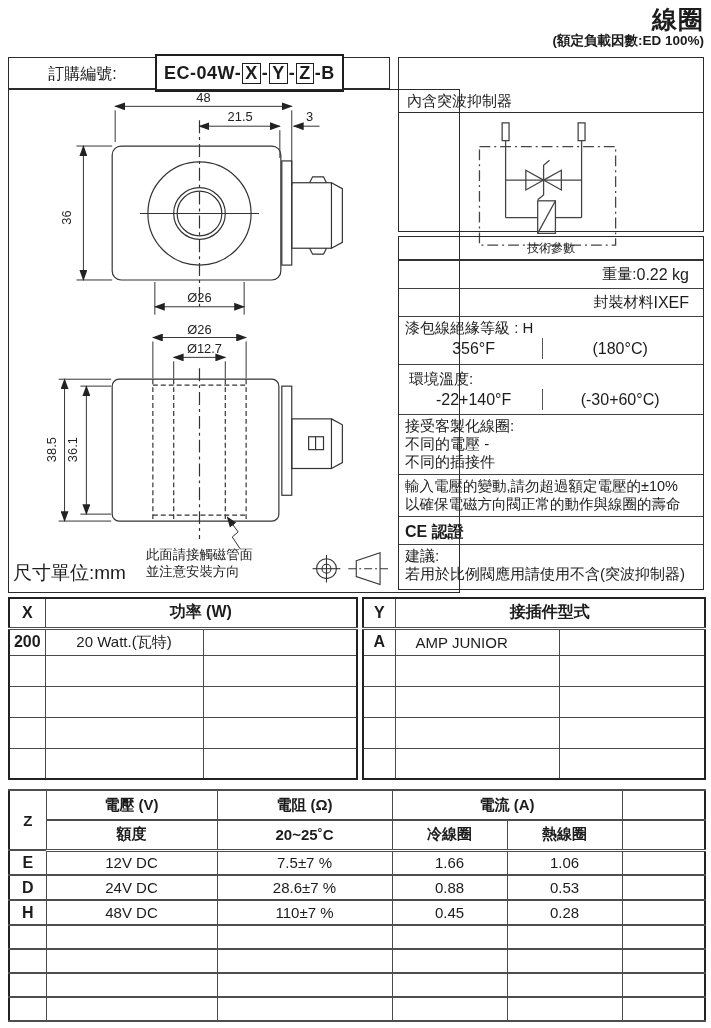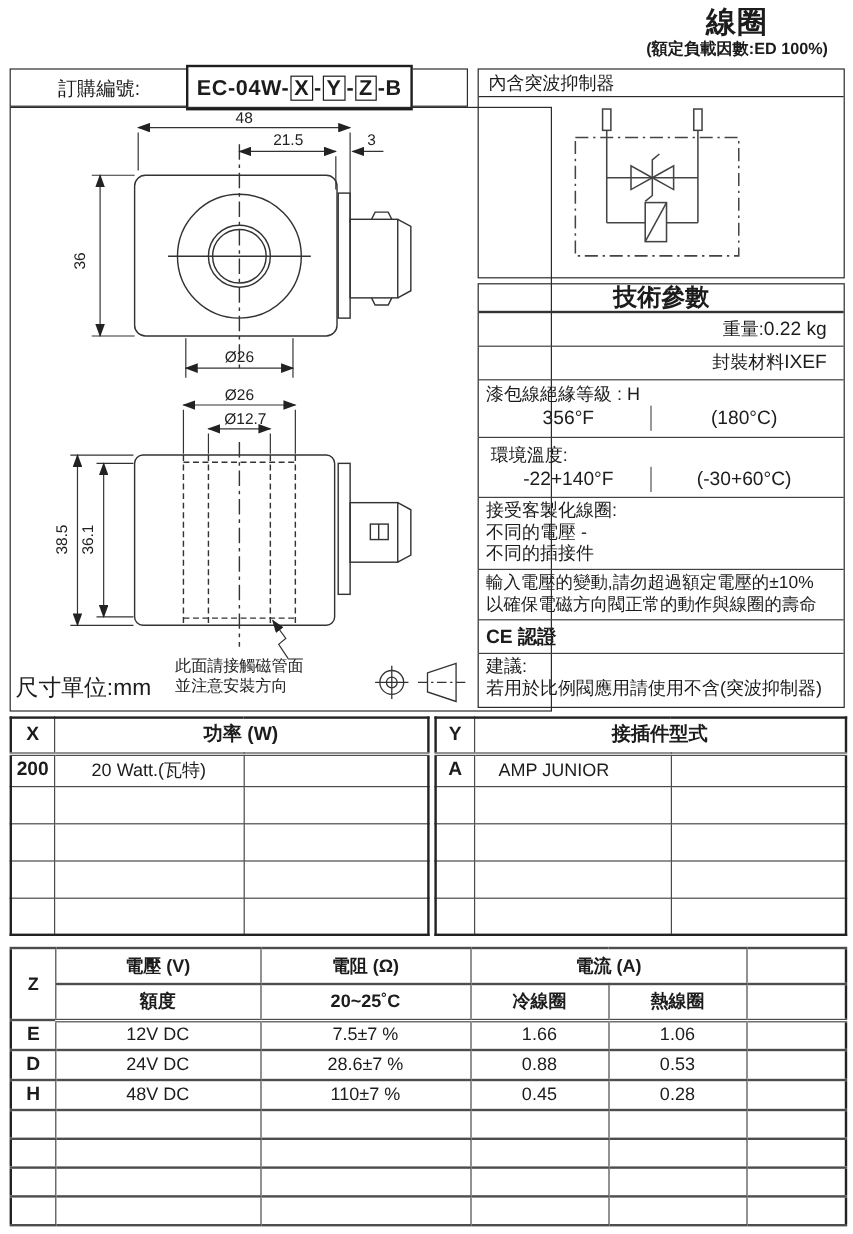--- a/index.html
+++ b/index.html
@@ -3,21 +3,21 @@
 <meta charset="utf-8">
 <style>
   * { margin:0; padding:0; box-sizing:border-box; }
   html,body { background:#fff; }
   .page {
     position:relative; width:711px; height:1028px; background:#fff;
     color:#1c1c1c; font-family:"Liberation Sans","DejaVu Sans",sans-serif;
     overflow:hidden;
   }
   
-  .title-block { position:absolute; top:5px; right:21px; text-align:center; }
+  .title-block { position:absolute; top:5px; right:7px; text-align:right; }
   .title { font-size:25px; font-weight:bold; letter-spacing:1px; line-height:28px; }
   .subtitle { font-size:13.5px; font-weight:bold; line-height:16px; }
 
   
   .order-box { position:absolute; left:8px; top:57px; width:382px; height:32px;
     border:1.5px solid #2b2b2b; }
   .order-label { position:absolute; left:0; top:1px; width:147px; height:100%;
     font-size:16px; display:flex; align-items:center; justify-content:center; }
   .order-code { position:absolute; left:146px; top:-4px; height:38px; min-width:156px;
     background:#fff; border:2px solid #1e1e1e; display:flex; align-items:center;
@@ -27,26 +27,26 @@
   
   .drawing-box { position:absolute; left:8px; top:89px; width:452px; height:504px;
     border:1.5px solid #2b2b2b; }
   .drawing-box svg { position:absolute; left:0; top:0; }
   .unit-note { position:absolute; left:4px; bottom:6px; font-size:19px; }
 
   
   .supp-box { position:absolute; left:398px; top:57px; width:306px; height:175px;
     border:1.5px solid #2b2b2b; }
   .supp-header { height:23px; border-bottom:1.5px solid #2b2b2b; font-size:15px;
-    padding:2px 0 0 8px; }
+    padding:2px 0 0 8px;margin-top:32px; }
 
   
   .tech { position:absolute; left:398px; top:236px; width:306px; height:354px;
     border:1.5px solid #2b2b2b; font-size:15px; }
-  .t-head { height:24px; font-size:20px; font-weight:bold; text-align:center;
+  .t-head { height:24px; font-size:12px; font-weight:normal; text-align:center;
     line-height:23px; border-bottom:2px solid #333; }
   .t-row { border-bottom:1.5px solid #424242; padding:2px 6px 0 6px; }
   .t-row:last-child { border-bottom:none; }
   .t-flex { display:flex; justify-content:flex-end; align-items:center; }
   .t-flex .val { font-size:16px; padding-right:8px; }
   .h28 { height:28px; padding-top:0; }
   .split { display:flex; }
   .split .cell { width:47%; text-align:center; font-size:16px; line-height:21px; }
   .split .cellr { width:53%; text-align:center; font-size:16px; line-height:21px;
     border-left:1.5px solid #555; }

